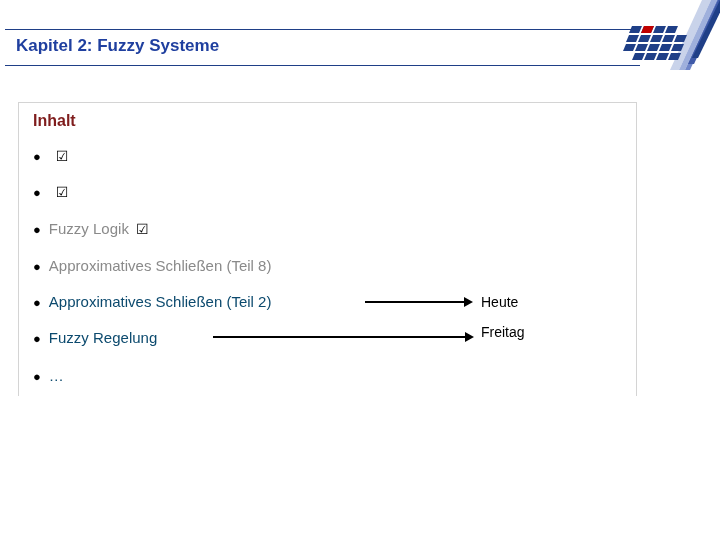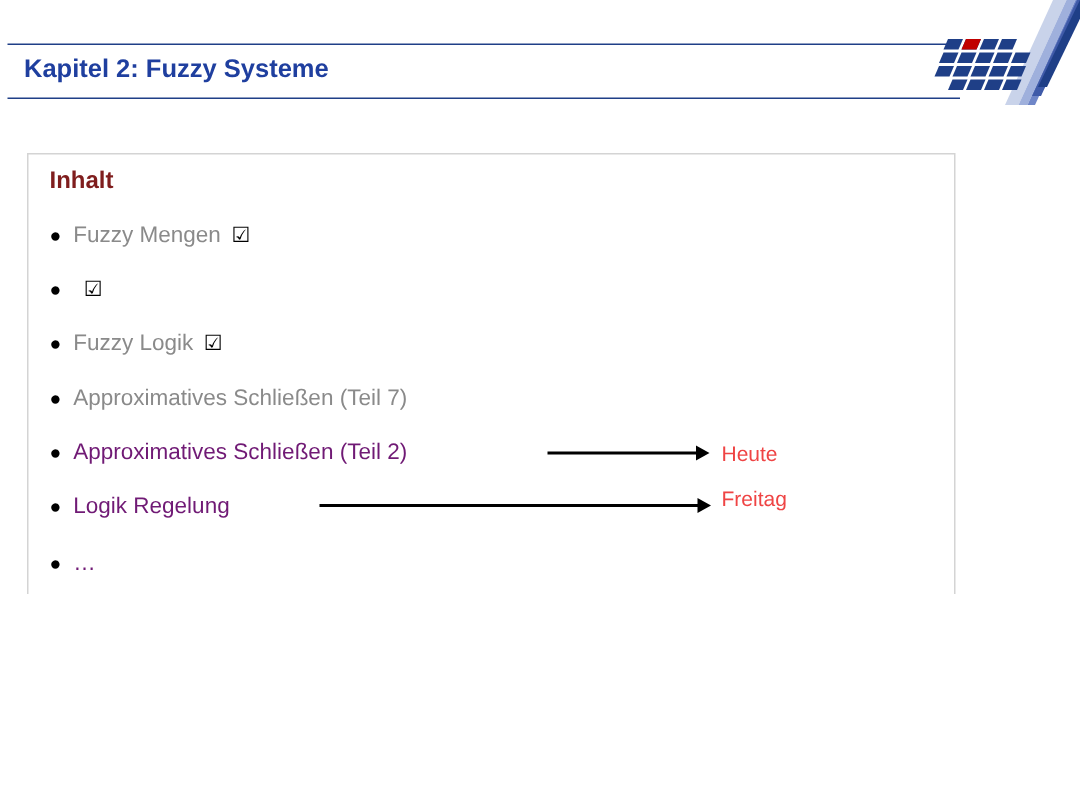--- a/index.html
+++ b/index.html
@@ -82,21 +82,21 @@
     white-space: nowrap;
     display: flex;
     align-items: baseline;
   }
   .agenda-item .bullet {
     color: #000000;
     font-size: 13px;
     line-height: 1;
     margin-right: 8px;
   }
-  .agenda-item .label { color: #701a75; }
+  .agenda-item .label { color: #0c4a6e; }
   .agenda-item.done .label { color: #8a8a8a; }
   .agenda-item .check {
     margin-left: 7px;
     color: #000000;
     font-size: 14px;
   }
 
   
   .arrow-line {
     position: absolute;
@@ -107,21 +107,21 @@
     position: absolute;
     width: 0;
     height: 0;
     border-top: 5px solid transparent;
     border-bottom: 5px solid transparent;
     border-left: 9px solid #000000;
   }
   .side-note {
     position: absolute;
     font-size: 14px;
-    color: #ef4444;
+    color: #000000;
     white-space: nowrap;
   }
 
   
   #footer-rule {
     position: absolute;
     left: 0px;
     top: 508px;
     width: 720px;
     height: 1px;
@@ -189,48 +189,47 @@
 
       <polygon points="26,26 36,26 33,33 23,33" fill="#c00000"></polygon>
     </svg>
   </div>
 
   <div id="content-box"></div>
   <div id="content-heading">Inhalt</div>
 
   <div class="agenda-item done" style="top:148px">
     <span class="bullet">●</span>
-    <span class="label">Fuzzy Mengen</span>
     <span class="check">☑</span>
   </div>
 
   <div class="agenda-item done" style="top:184px">
     <span class="bullet">●</span>
     <span class="check">☑</span>
   </div>
 
   <div class="agenda-item done" style="top:220px">
     <span class="bullet">●</span>
     <span class="label">Fuzzy Logik</span>
     <span class="check">☑</span>
   </div>
 
   <div class="agenda-item done" style="top:257px">
     <span class="bullet">●</span>
-    <span class="label">Approximatives Schließen (Teil 7)</span>
+    <span class="label">Approximatives Schließen (Teil 8)</span>
   </div>
 
   <div class="agenda-item" style="top:293px">
     <span class="bullet">●</span>
     <span class="label">Approximatives Schließen (Teil 2)</span>
   </div>
 
   <div class="agenda-item" style="top:329px">
     <span class="bullet">●</span>
-    <span class="label">Logik Regelung</span>
+    <span class="label">Fuzzy Regelung</span>
   </div>
 
   <div class="agenda-item" style="top:367px">
     <span class="bullet">●</span>
     <span class="label">…</span>
   </div>
 
   <div class="arrow-line" style="left:365px; top:301px; width:100px;"></div>
   <div class="arrow-head" style="left:464px; top:297px;"></div>
   <div class="side-note" style="left:481px; top:294px;">Heute</div>

